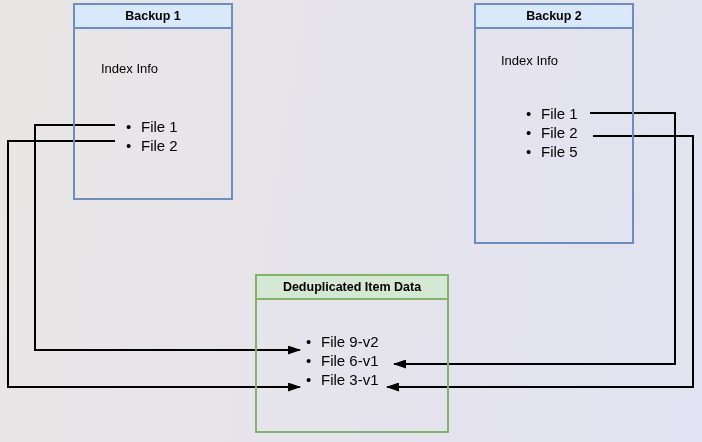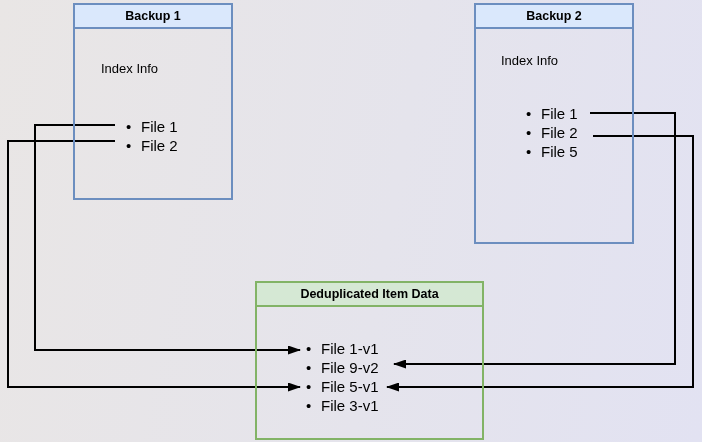--- a/index.html
+++ b/index.html
@@ -63,23 +63,22 @@
   <div class="box blue" style="left:474px;top:3px;width:160px;height:241px;">
     <div class="titlebar">Backup 2</div>
     <div class="subtitle" style="left:25px;top:48px;">Index Info</div>
     <ul class="filelist" style="left:50px;top:99px;">
       <li>File 1</li>
       <li>File 2</li>
       <li>File 5</li>
     </ul>
   </div>
 
-  <div class="box green" style="left:255px;top:281px;width:229px;height:159px;">
+  <div class="box green" style="left:255px;top:274px;width:194px;height:159px;">
     <div class="titlebar">Deduplicated Item Data</div>
     <ul class="filelist" style="left:49px;top:56px;">
-      <li>File 1-v1</li>
       <li>File 9-v2</li>
-      <li>File 5-v1</li>
+      <li>File 6-v1</li>
       <li>File 3-v1</li>
     </ul>
   </div>
 
 </div>
 
 </body></html>

